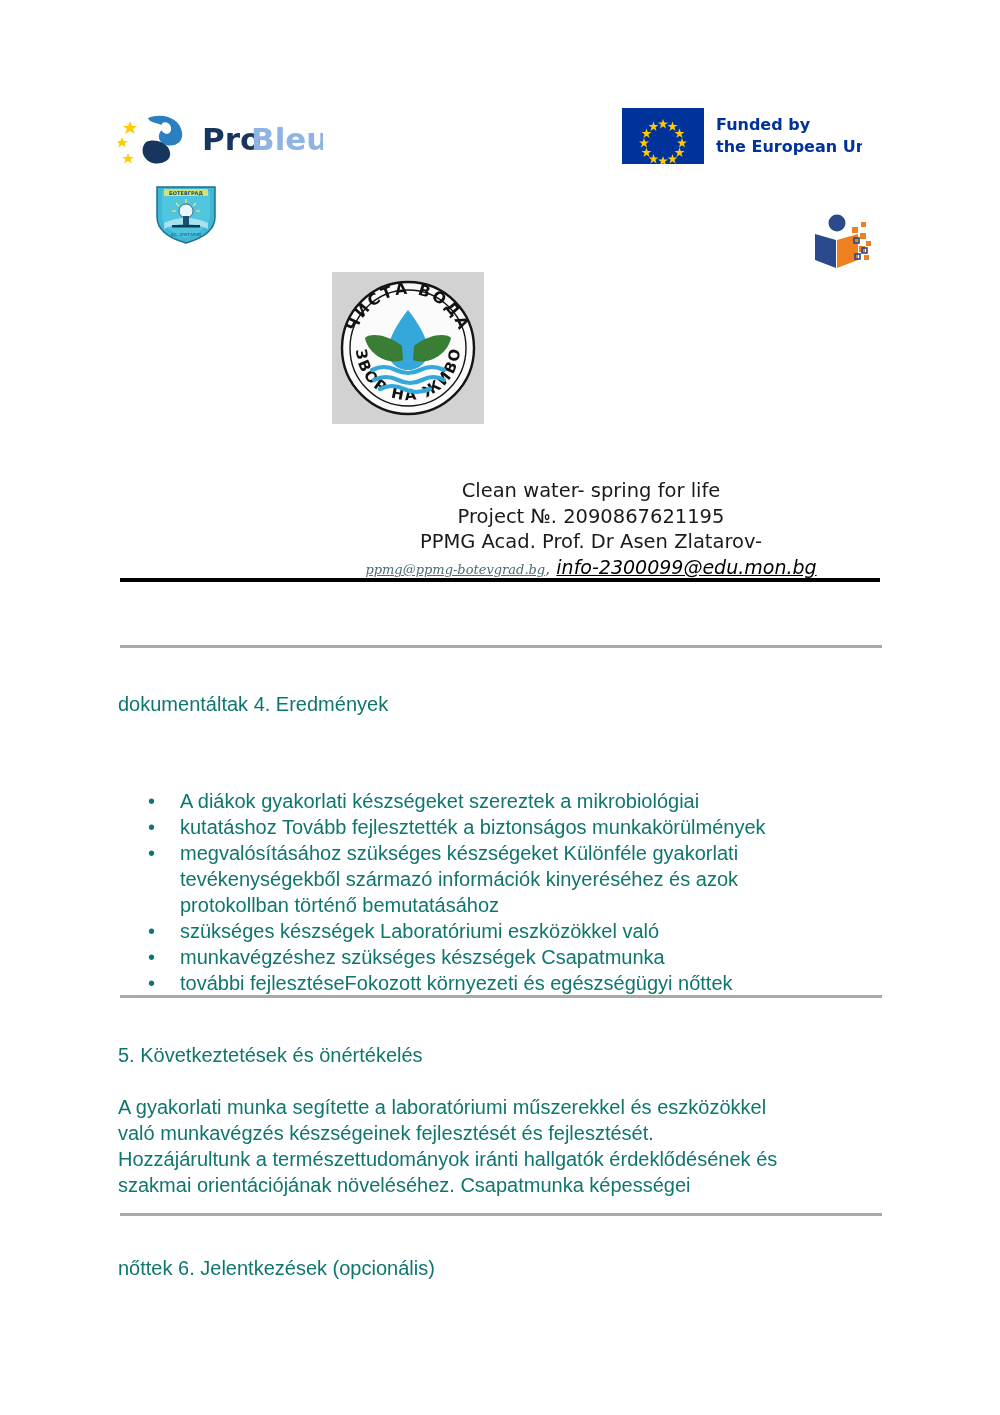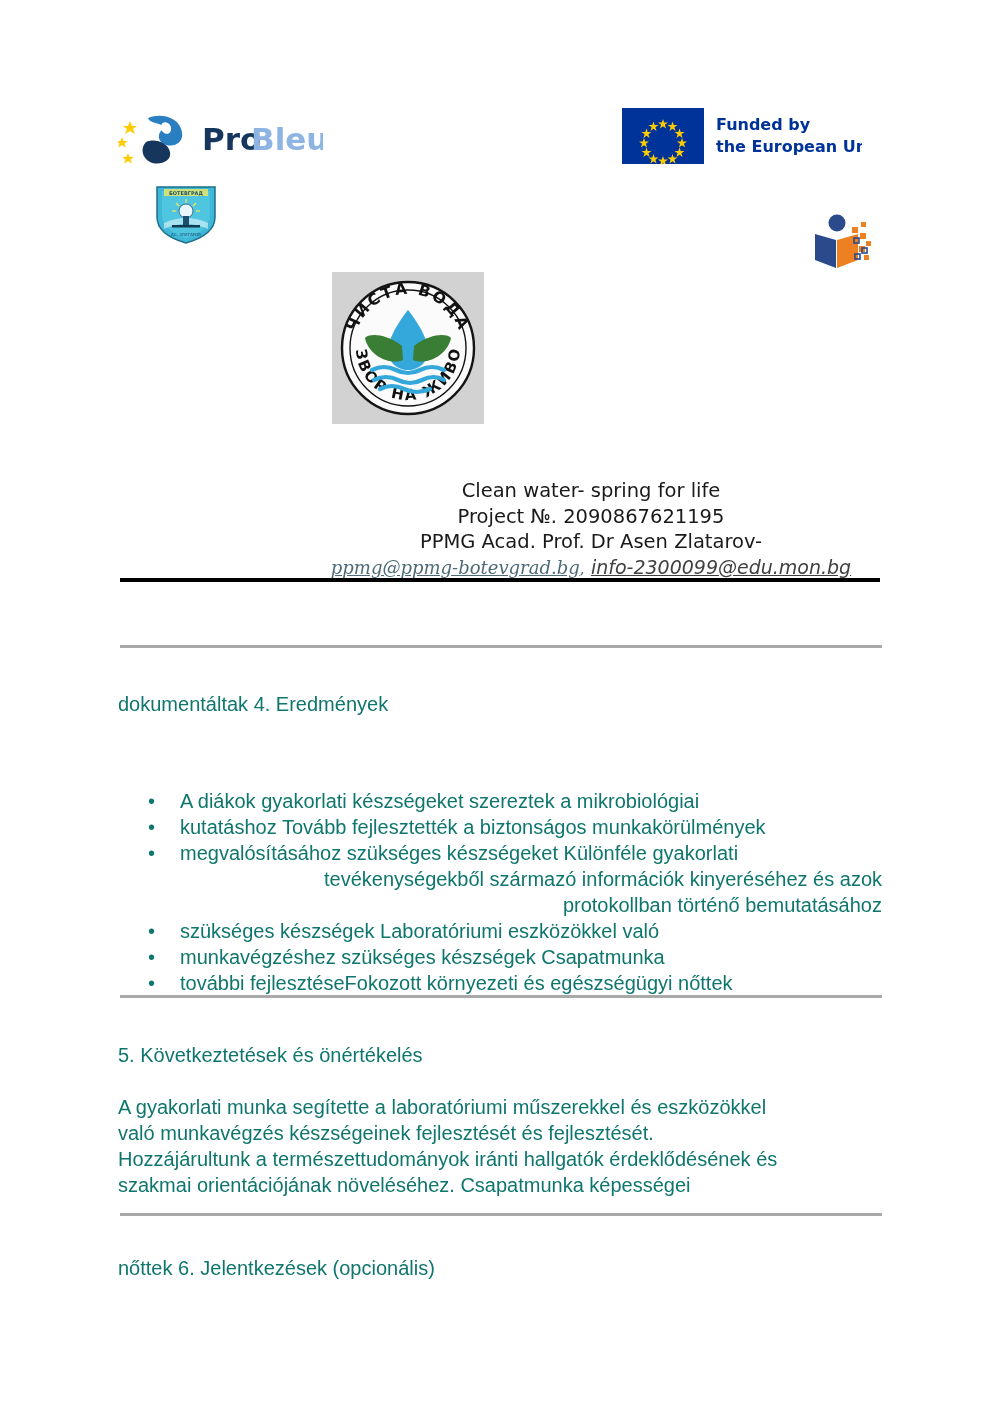--- a/index.html
+++ b/index.html
@@ -80,35 +80,35 @@
     left: 0;
     top: 76px;
     width: 582px;
     text-align: center;
     white-space: nowrap;
     line-height: 26px;
   }
   .email-serif {
     font-family: "DejaVu Serif", serif;
     font-style: italic;
-    font-size: 18px;
+    font-size: 13px;
     color: #4d6b77;
     text-decoration: underline;
     margin-top: 31px;
   }
   .email-sep {
     font-family: "DejaVu Serif", serif;
     font-size: 15.5px;
     color: #4d6b77;
   }
   .email-sans {
     font-family: "DejaVu Sans", sans-serif;
     font-style: italic;
     font-size: 19px;
-    color: #404040;
+    color: #000000;
     text-decoration: underline;
   }
 
   
   .rule-black {
     position: absolute;
     left: 120px;
     top: 578px;
     width: 760px;
     height: 4px;
@@ -155,21 +155,20 @@
   }
   .bullets li .dot {
     position: absolute;
     left: 30px;
     top: 0;
     font-size: 20px;
     line-height: 26px;
   }
   .bullets li.cont {
     padding-left: 62px;
-    text-align: right;
   }
   .heading-5 {
     position: absolute;
     left: 118px;
     top: 1042px;
     width: 764px;
   }
   .para-5 {
     position: absolute;
     left: 118px;

